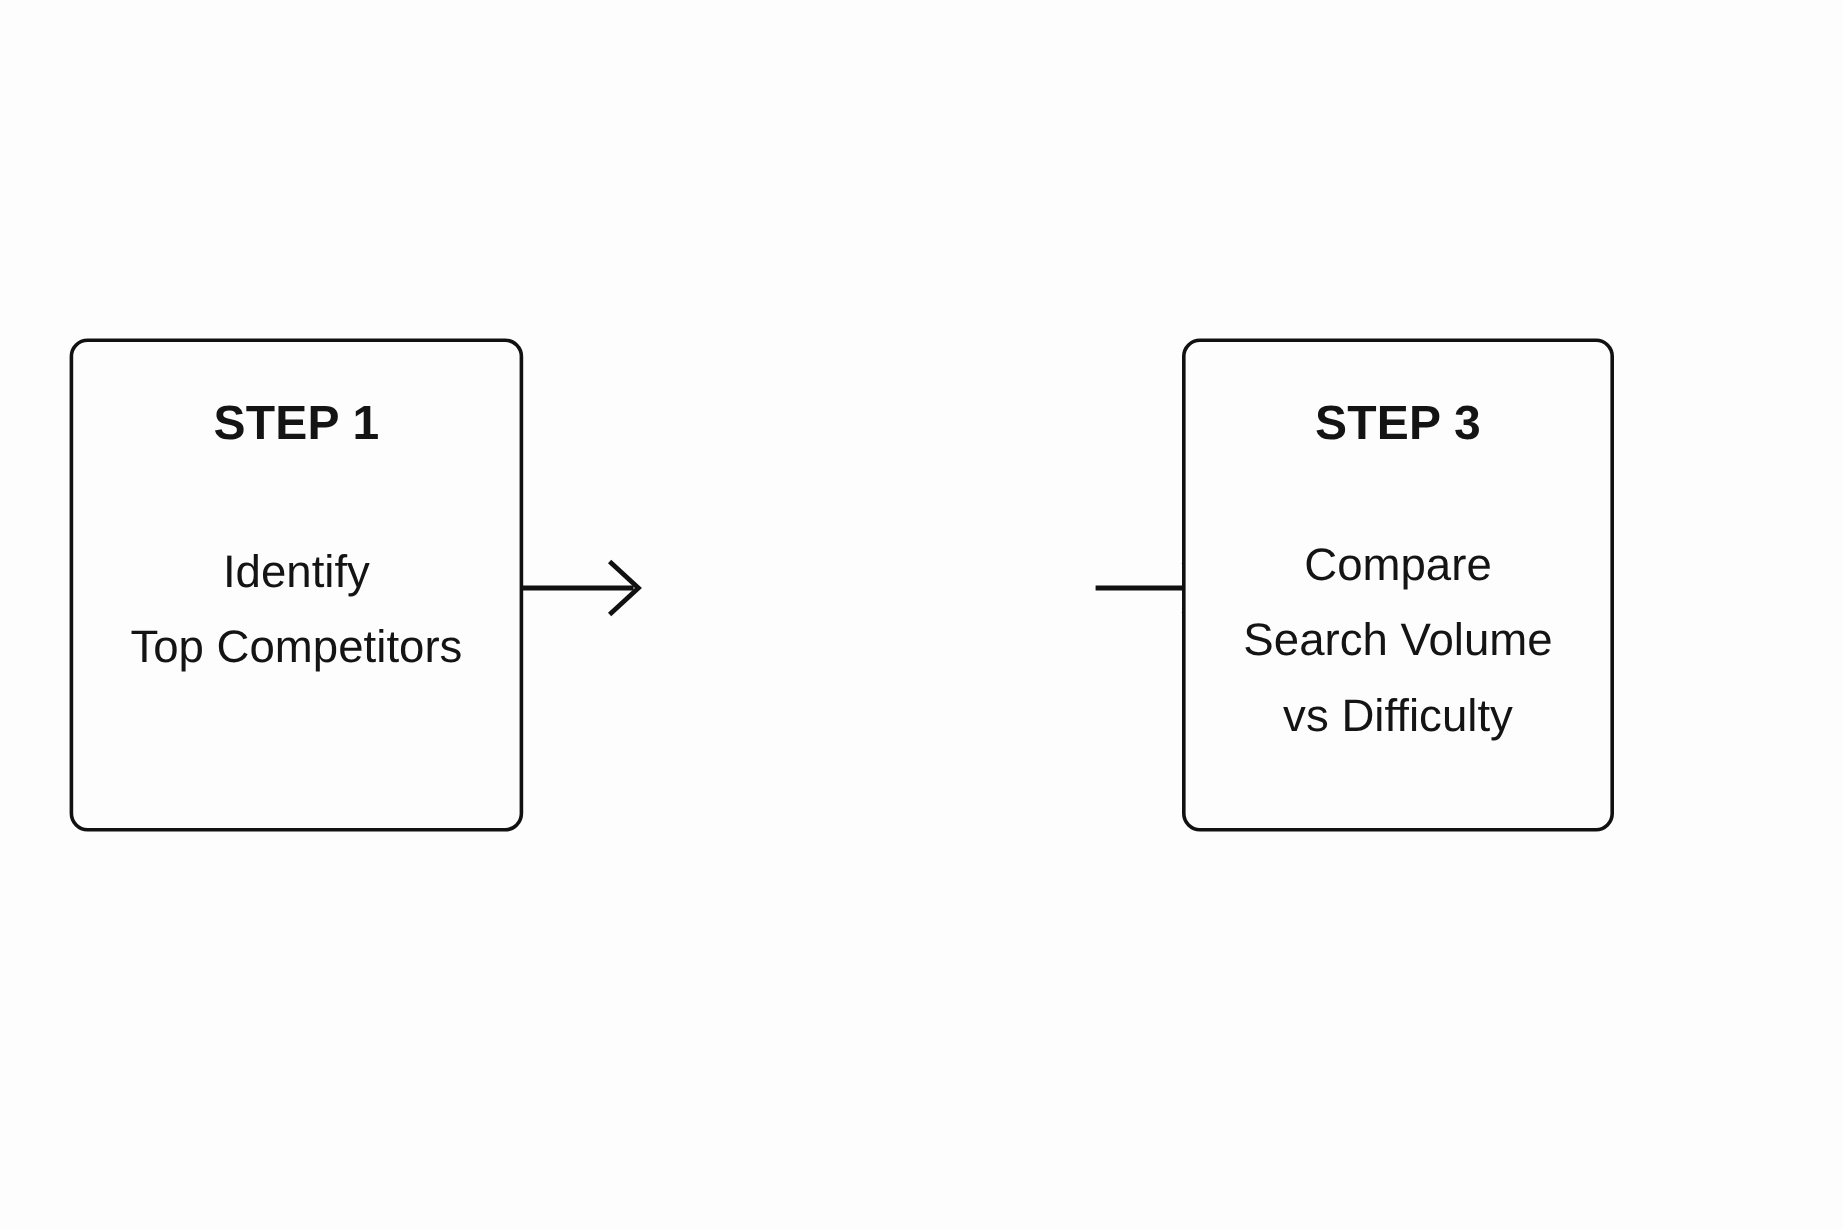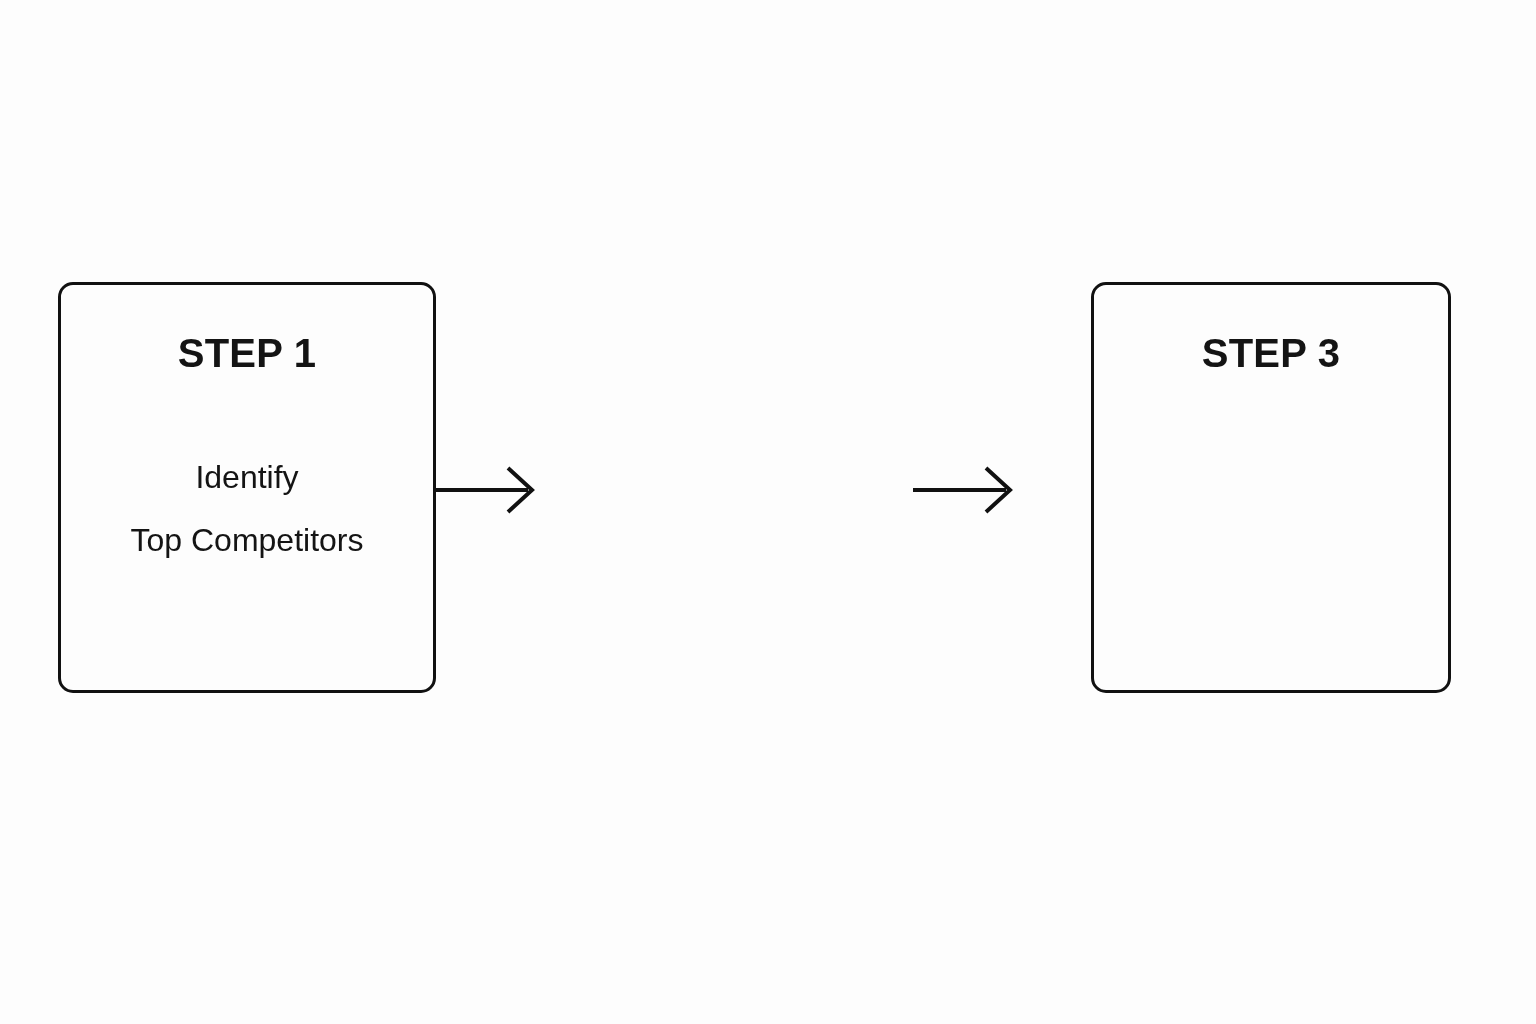--- a/index.html
+++ b/index.html
@@ -27,21 +27,21 @@
     position: absolute;
     box-sizing: border-box;
     background: #fdfdfd;
     border: 3px solid #111111;
     border-radius: 15px;
     display: block;
   }
 
   .step-box-1 { left: 58px;   top: 282px; width: 378px; height: 411px; }
   .step-box-2 { left: 552px;  top: 282px; width: 362px; height: 411px; }
-  .step-box-3 { left: 1091px; top: 282px; width: 360px; height: 411px; }
+  .step-box-3 { left: 985px; top: 282px; width: 360px; height: 411px; }
 
   .step-title {
     position: absolute;
     left: 0;
     right: 0;
     top: 44px;
     text-align: center;
     font-size: 40px;
     font-weight: bold;
     line-height: 48px;
@@ -49,21 +49,21 @@
     letter-spacing: 0.2px;
     white-space: nowrap;
   }
 
   .step-body {
     position: absolute;
     left: -4px;
     right: -4px;
     top: 161px;
     text-align: center;
-    font-size: 32px;
+    font-size: 38px;
     font-weight: normal;
     line-height: 63px;
     color: #141414;
     white-space: pre-line;
   }
 
   .step-box-3 .step-body {
     top: 155px;
   }
 
@@ -99,15 +99,18 @@
 
   <div class="connector connector-2">
     <svg width="112" height="64" viewBox="0 0 112 64">
       <line x1="3" y1="32" x2="96" y2="32" stroke="#111111" stroke-width="4" stroke-linecap="butt"></line>
       <polyline points="76,10 100,32 76,54" fill="none" stroke="#111111" stroke-width="4" stroke-linecap="butt" stroke-linejoin="miter"></polyline>
     </svg>
   </div>
 
   <div class="step-box step-box-3">
     <div class="step-title">STEP 3</div>
+    <div class="step-body">Compare
+Search Volume
+vs Difficulty</div>
   </div>
 
 </div>
 
 </body></html>

